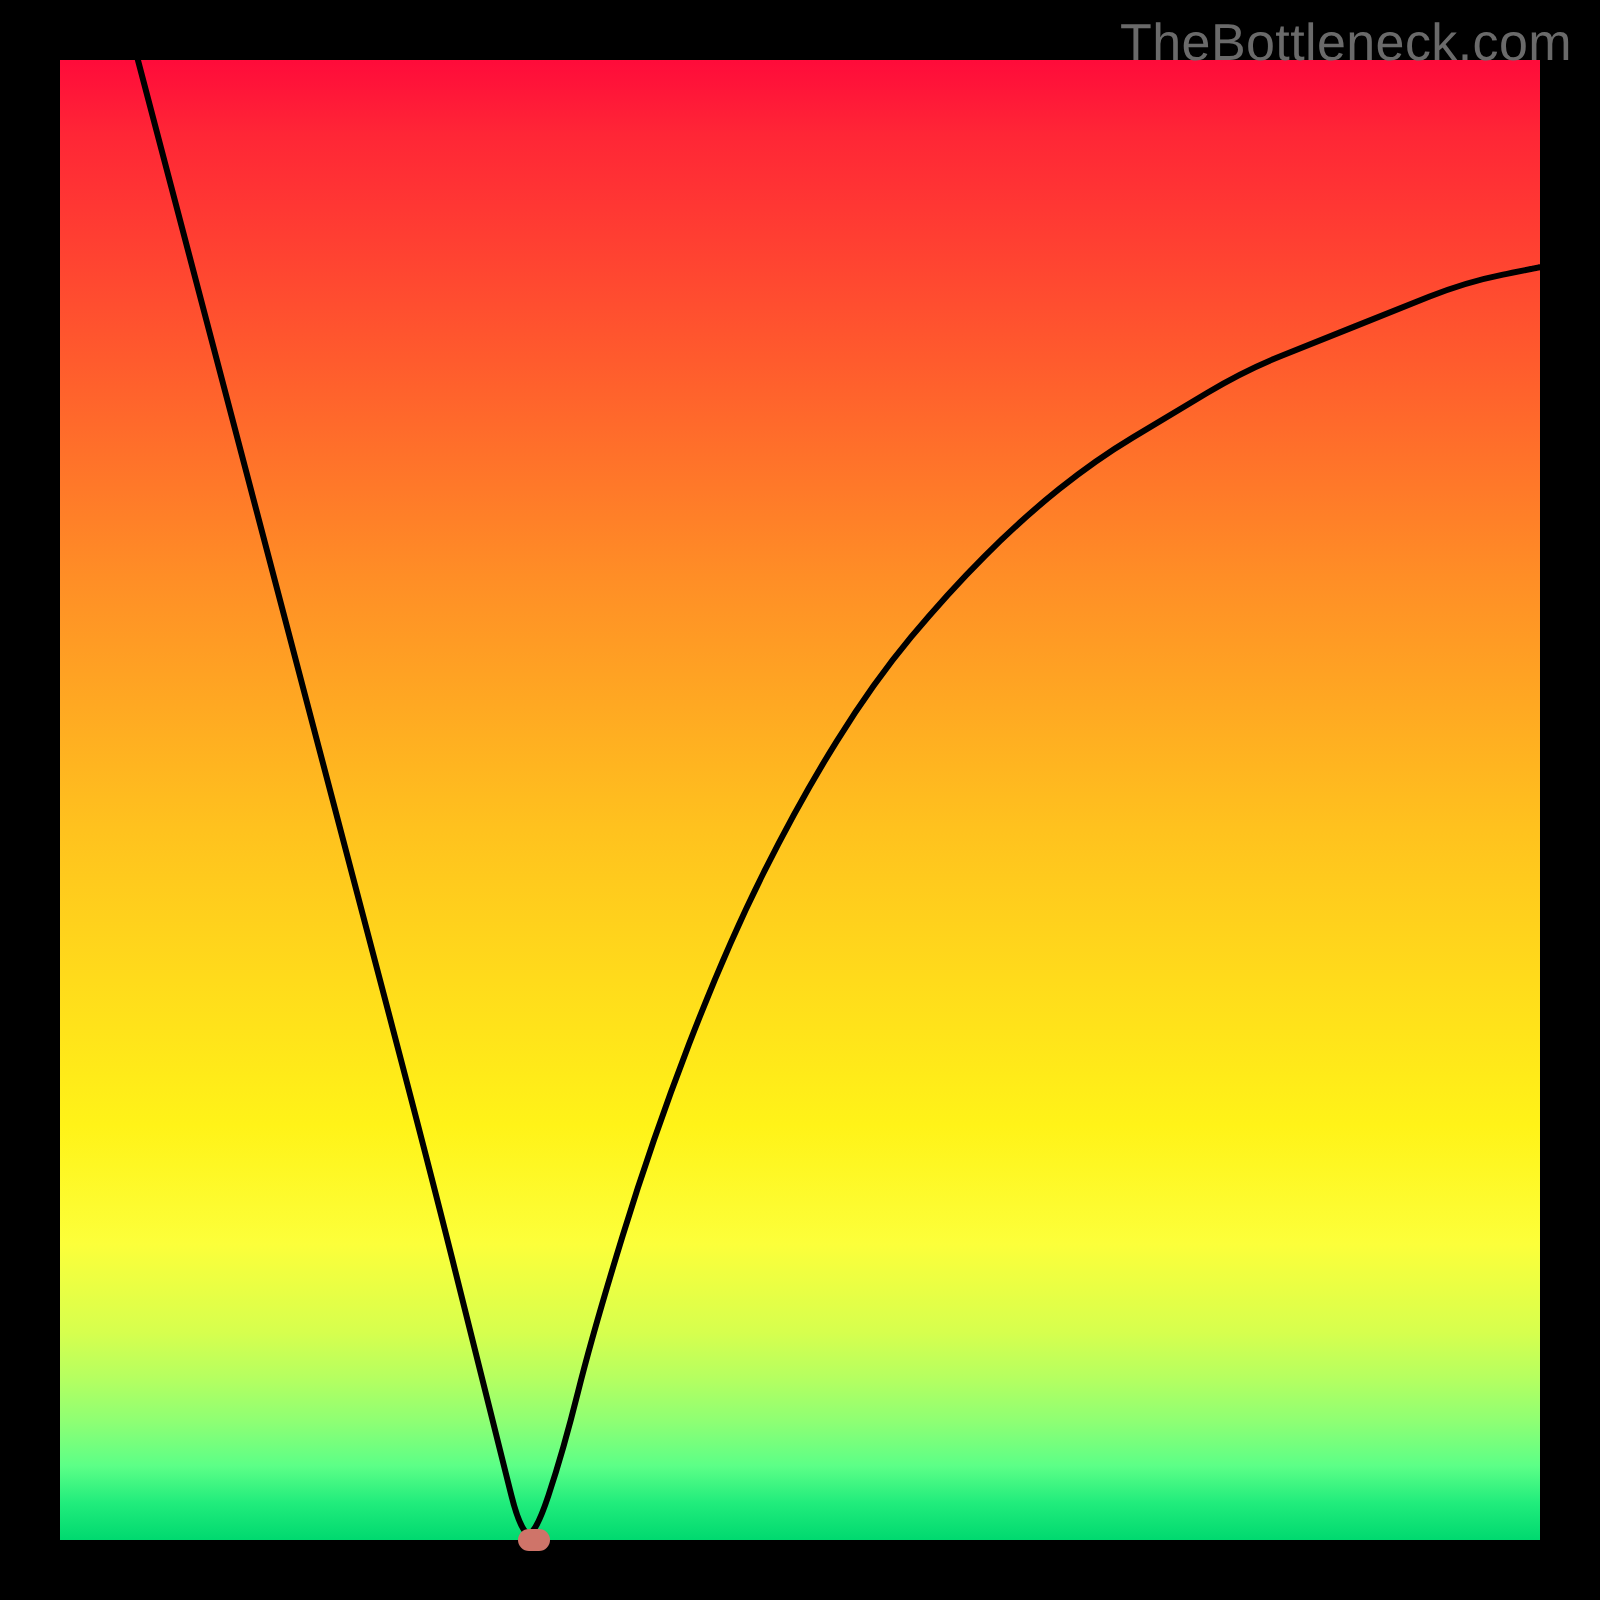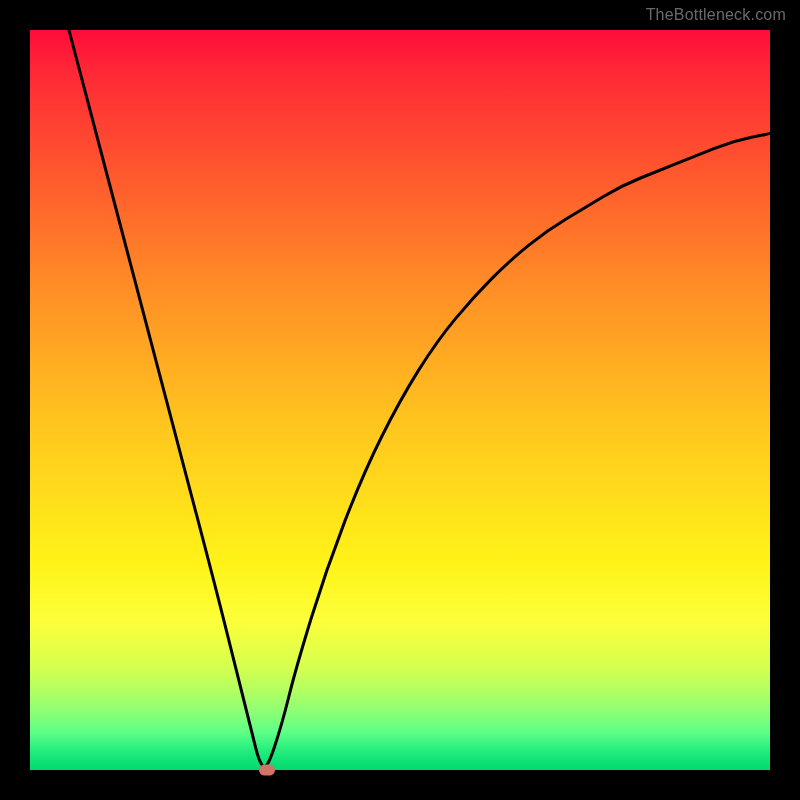--- a/index.html
+++ b/index.html
@@ -40,21 +40,21 @@
       #5cff87 95%,
       #21ec7c 97.5%,
       #00d96f 100%
     );
   }
   .watermark {
     position: absolute;
     top: 6px;
     right: 14px;
     color: #6a6a6a;
-    font-size: 16px;
+    font-size: 26px;
     font-weight: 500;
     letter-spacing: 0.2px;
     user-select: none;
   }
   svg.curve {
     position: absolute;
     left: 0;
     top: 0;
     width: 740px;
     height: 740px;

